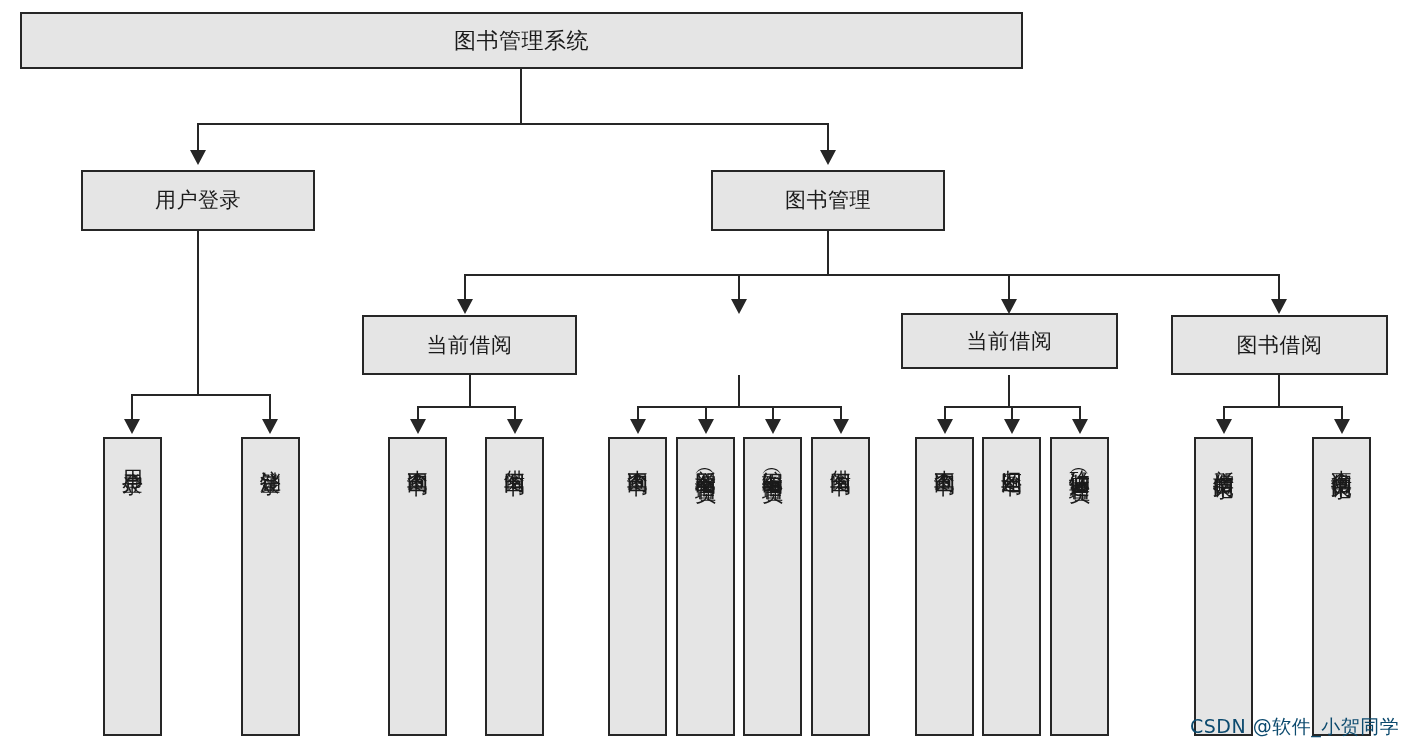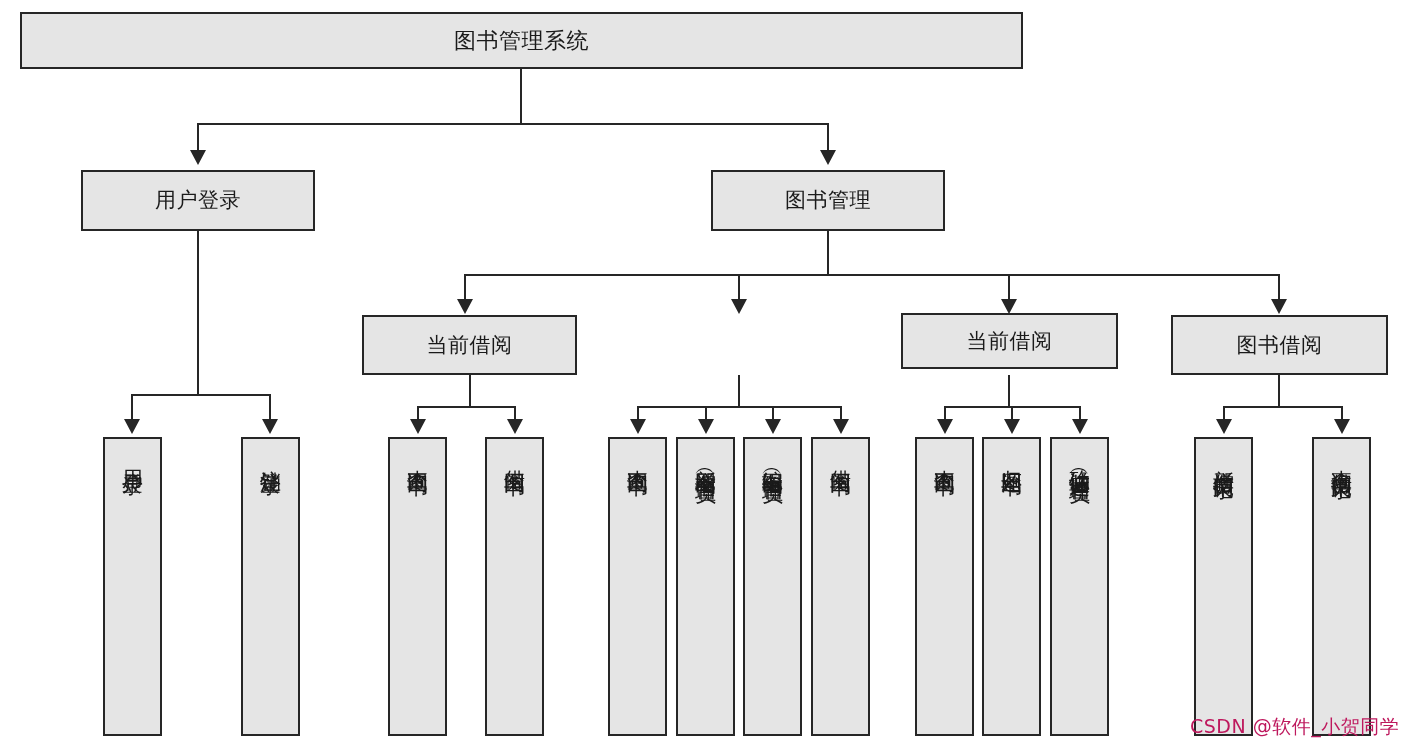--- a/index.html
+++ b/index.html
@@ -68,21 +68,21 @@
     width: 0;
     height: 0;
     border-left: 8px solid transparent;
     border-right: 8px solid transparent;
     border-top: 15px solid #262626;
   }
   
   #watermark {
     position: absolute;
     font-size: 19px;
-    color: #be185d;
+    color: #0c4a6e;
     white-space: nowrap;
     letter-spacing: 0.5px;
     pointer-events: none;
   }
 </style>
 </head>
 <body>
 
 <div id="canvas">
 

